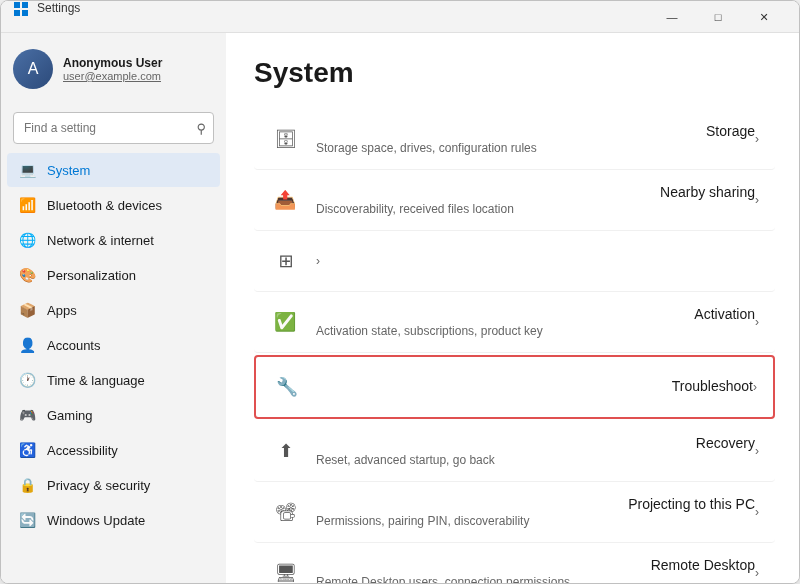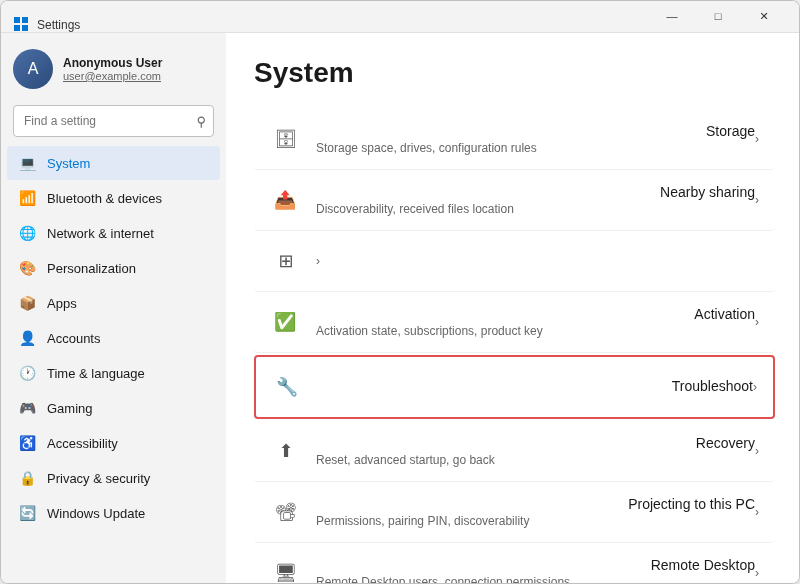--- a/index.html
+++ b/index.html
@@ -23,21 +23,21 @@
       flex-direction: column;
       border-radius: 8px;
       overflow: hidden;
       box-shadow: 0 2px 10px rgba(0,0,0,0.15);
     }
 
     .titlebar {
       height: 32px;
       background: #f3f3f3;
       display: flex;
-      align-items: flex-end;
+      align-items: flex-start;
       padding: 0 12px;
       border-bottom: 1px solid #e0e0e0;
       flex-shrink: 0;
     }
 
     .titlebar-icon {
       width: 16px;
       height: 16px;
       margin-right: 8px;
     }
@@ -118,21 +118,21 @@
     .user-email {
       font-size: 11px;
       color: #666;
       white-space: nowrap;
       overflow: hidden;
       text-overflow: ellipsis;
       text-decoration: underline;
     }
 
     .search-box {
-      margin: 4px 12px 8px 12px;
+      margin: 11px 12px 8px 12px;
       position: relative;
     }
 
     .search-input {
       width: 100%;
       height: 32px;
       border: 1px solid #c0c0c0;
       border-radius: 4px;
       padding: 0 30px 0 10px;
       font-size: 12px;

